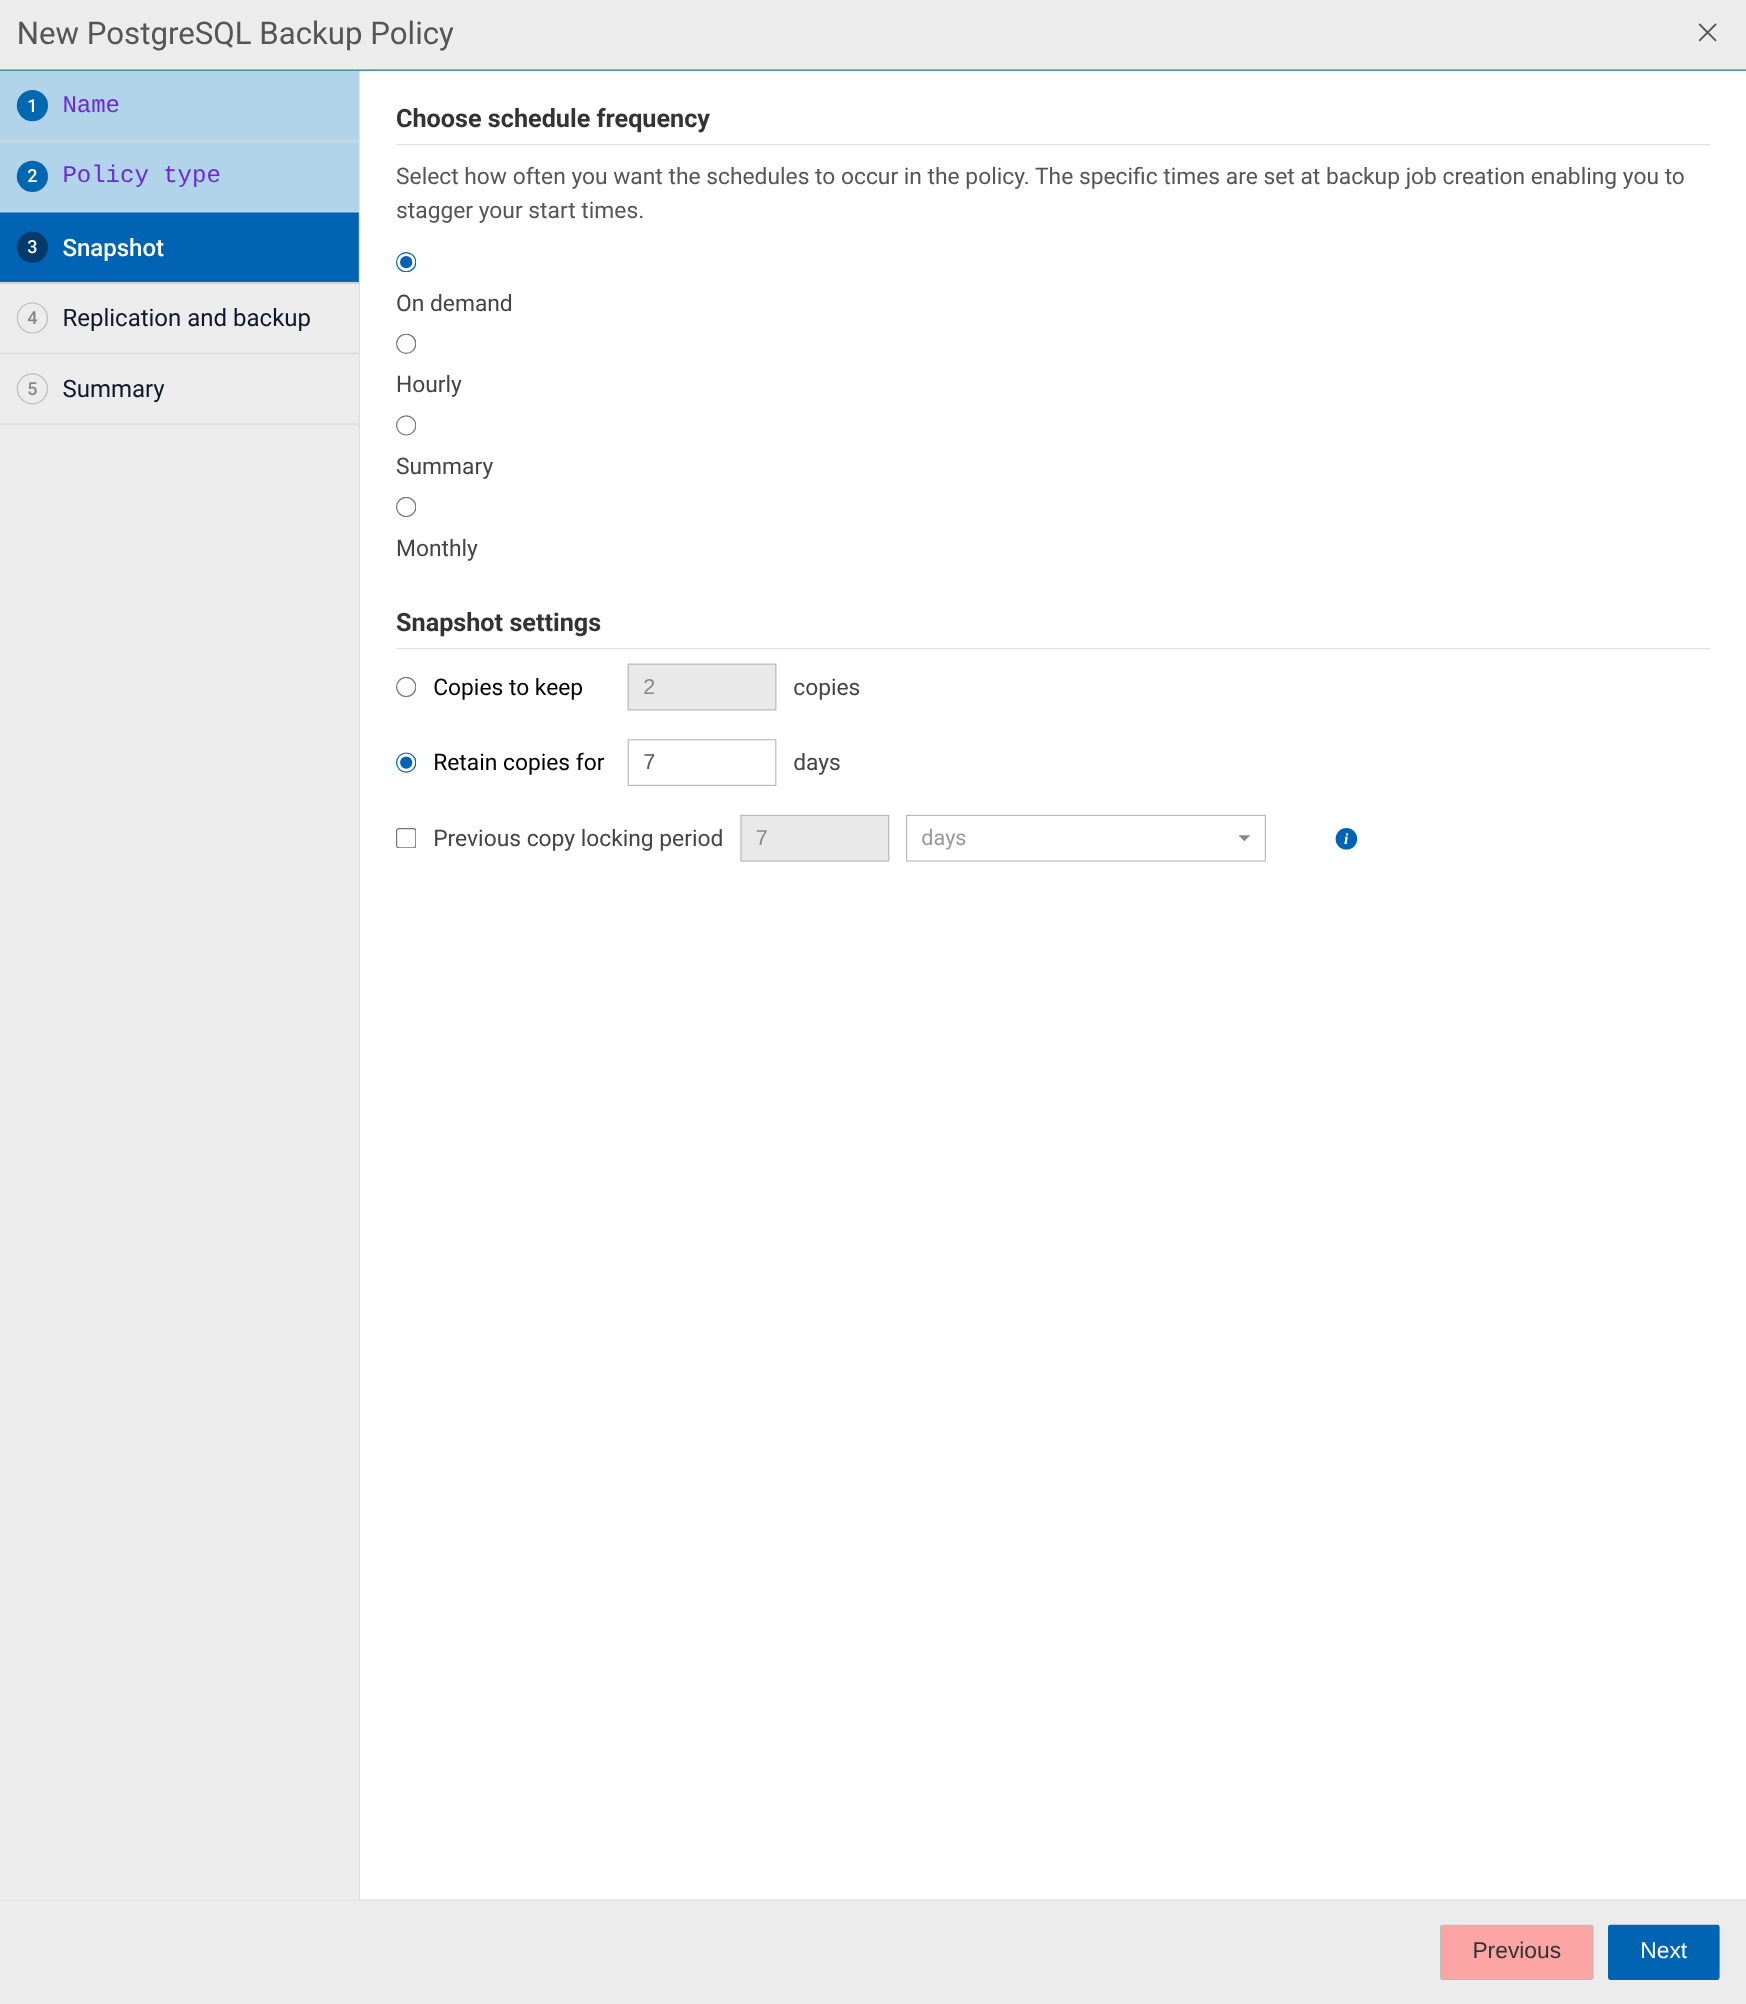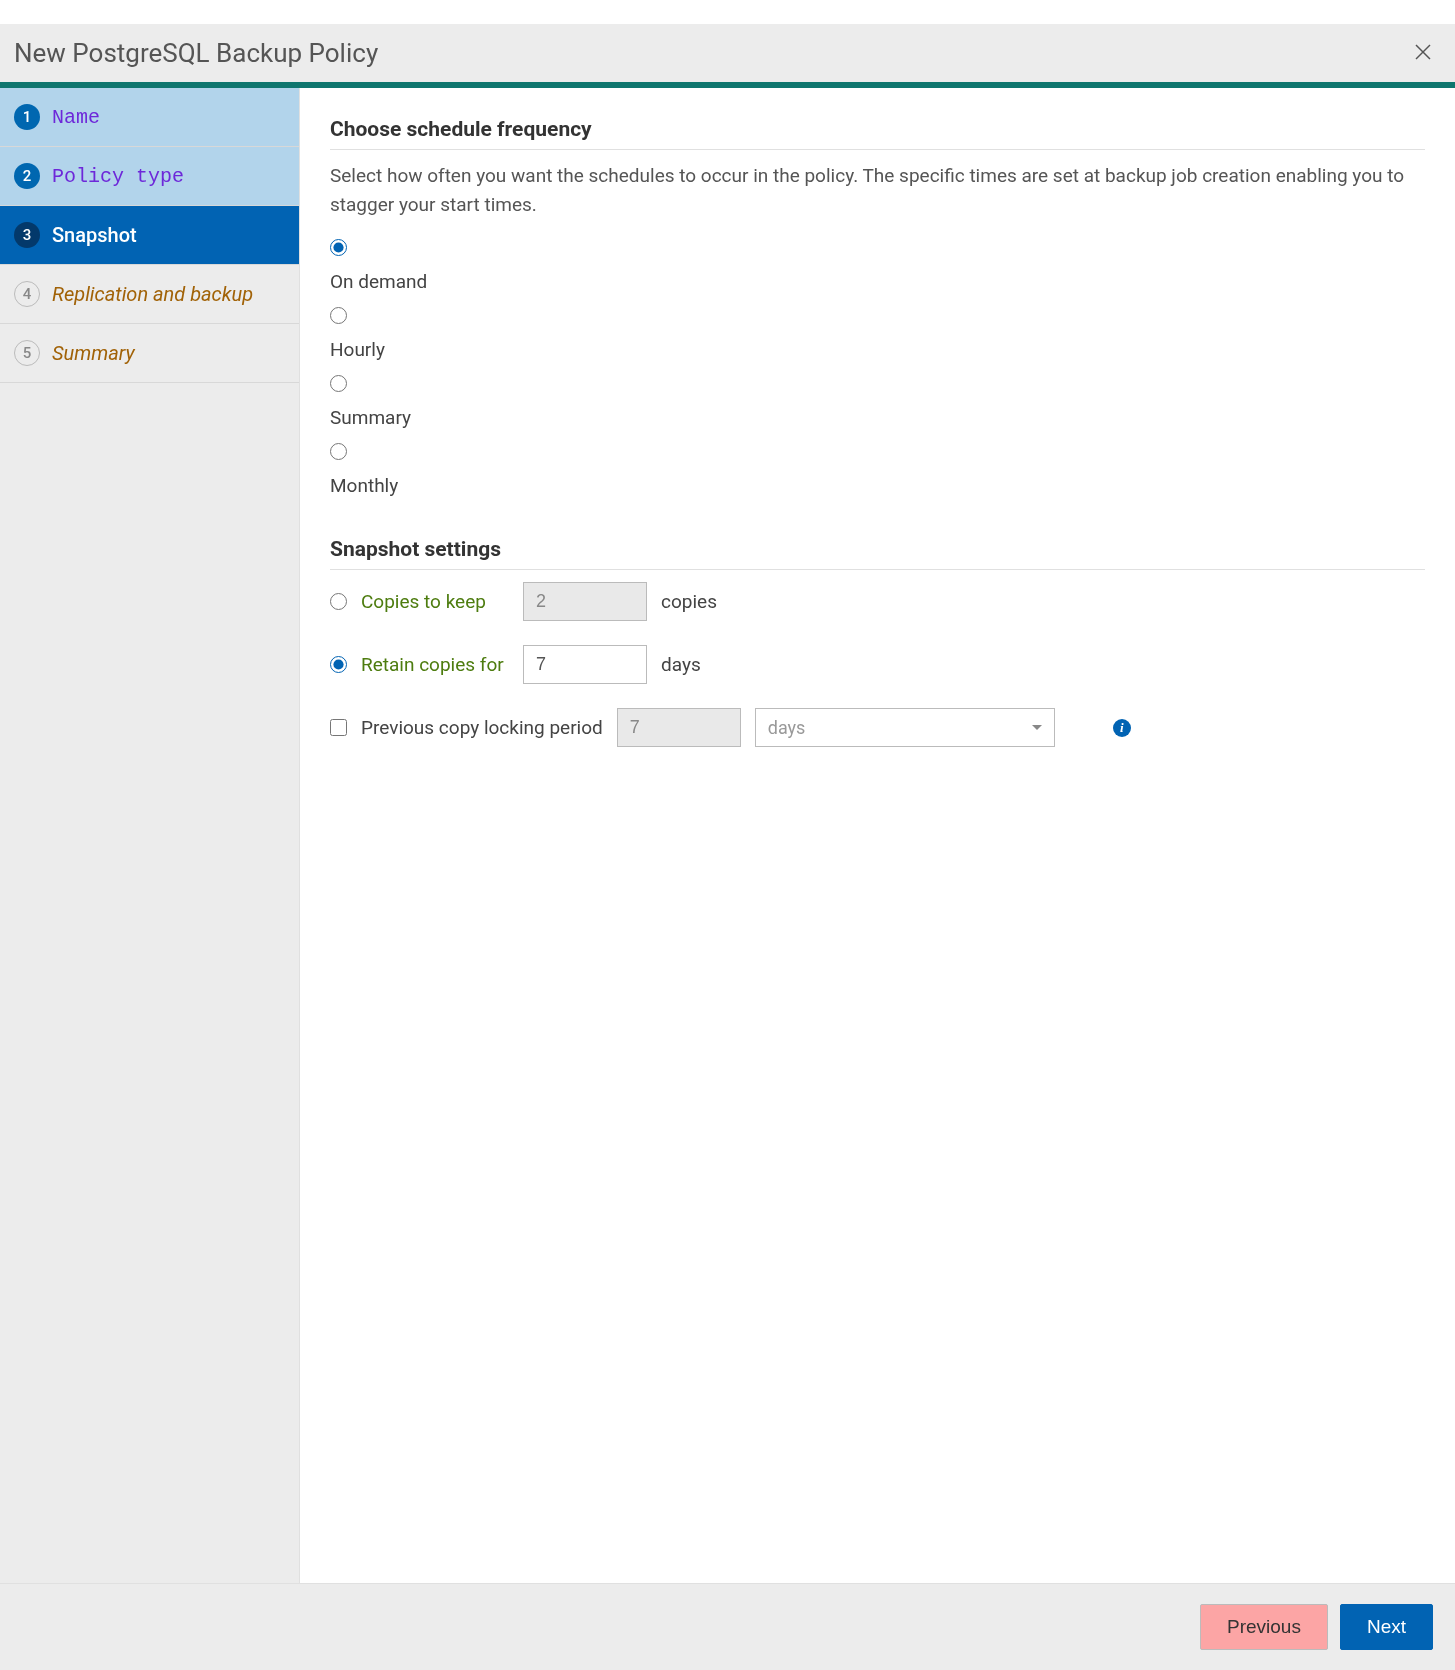--- a/index.html
+++ b/index.html
@@ -19,22 +19,21 @@
       display: flex;
       flex-direction: column;
       background: #fff;
     }
     .dialog-header {
       display: flex;
       align-items: center;
       justify-content: space-between;
       padding: 14px 20px 14px 14px;
       background: #ececec;
-      border-bottom: 6px solid #0f766e;
-      margin-top: 24px;
+      border-bottom: 1px solid #0f766e;
     }
     .dialog-title {
       font-size: 26px;
       font-weight: 400;
       color: #555;
     }
     .close-icon {
       width: 24px;
       height: 24px;
       cursor: pointer;
@@ -82,22 +81,21 @@
       background: #03396b;
       color: #fff;
       border: none;
     }
     .sidebar-item.pending .step-number {
       background: #ececec;
       border: 1px solid #bbb;
       color: #888;
     }
     .sidebar-item.pending .step-label {
-      color: #a16207;
-      font-style: italic;
+      color: #0f172a;
     }
     .step-number {
       width: 26px;
       height: 26px;
       border-radius: 50%;
       display: flex;
       align-items: center;
       justify-content: center;
       font-size: 15px;
       font-weight: 500;
@@ -162,21 +160,21 @@
       display: flex;
       align-items: center;
       gap: 14px;
       margin-bottom: 24px;
     }
     .settings-row:first-of-type {
       margin-top: 26px;
     }
     .settings-label {
       font-size: 19px;
-      color: #4d7c0f;
+      color: #000000;
       min-width: 148px;
     }
     .checkbox-label {
       font-size: 19px;
       color: #444;
     }
     .text-input {
       border: 1px solid #bbb;
       padding: 8px 12px;
       font-size: 18px;

